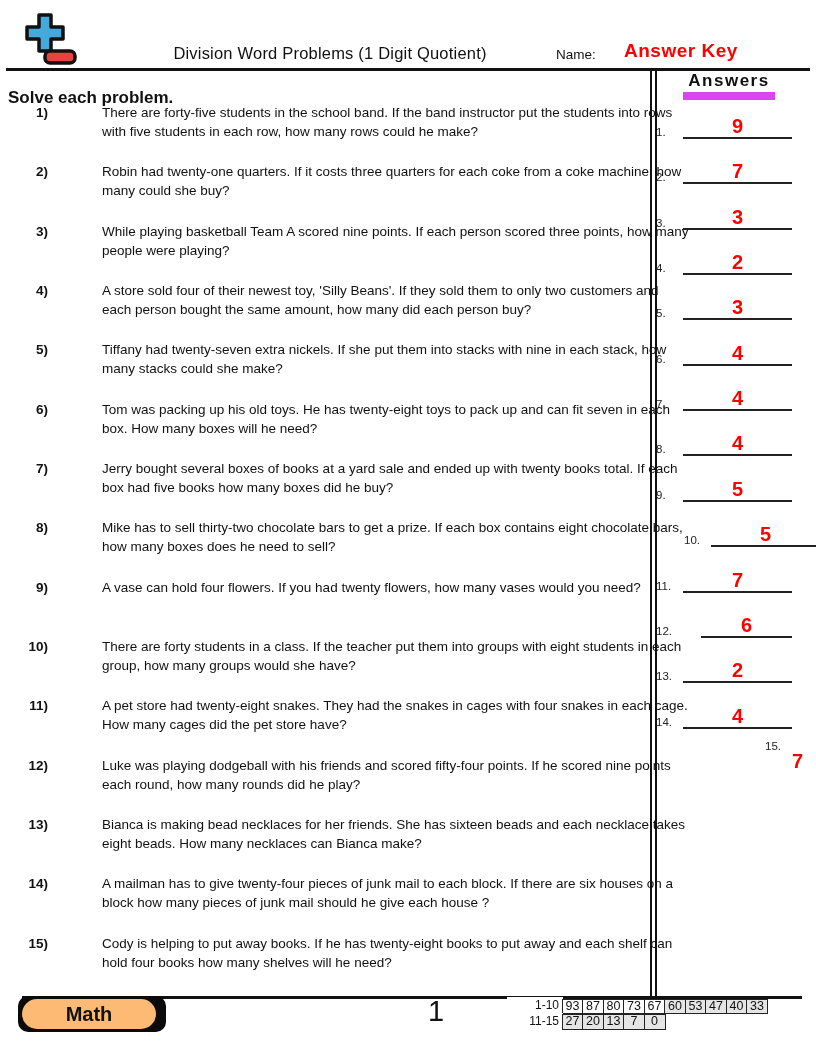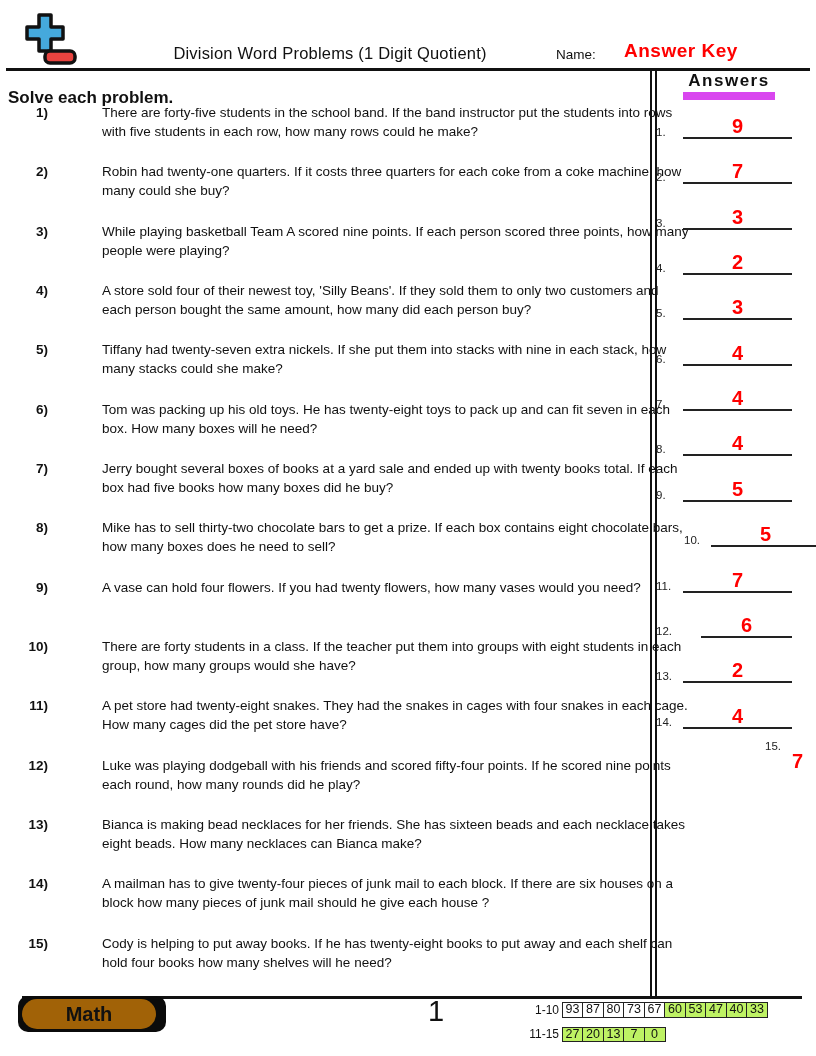--- a/index.html
+++ b/index.html
@@ -53,39 +53,39 @@
   }
 
   
   .footer-rule { position:absolute; left:22px; right:14px; top:996px; height:3px; background:#111; }
   .math-badge {
     position:absolute; left:18px; top:996px; width:148px; height:36px;
     background:#0b0b0b; border-radius:10px;
   }
   .math-pill {
     position:absolute; left:4px; top:3px; bottom:3px; right:10px;
-    background:#a16207; border-radius:15px;
+    background:#fdba74; border-radius:15px;
     display:flex; align-items:center; justify-content:center;
     font-size:20px; font-weight:700; color:#111;
   }
   .website { position:absolute; left:176px; top:1008px; font-size:15px; }
   .page-num { position:absolute; left:380px; top:995px; width:112px; text-align:center; font-size:29px; }
   .score { position:absolute; left:507px; top:997px; }
-  .srow { display:flex; align-items:center; height:26px; }
+  .srow { display:flex; align-items:flex-end; height:17px; }
   .slabel {
     width:56px; text-align:right; padding-right:4px; font-size:12px;
     line-height:17px; background:#fff;
   }
   .scell {
     width:22px; border:1.5px solid #222; margin-left:-1.5px;
     text-align:center; font-size:12.5px; line-height:13.5px; background:#fff;
   }
   .srow + .srow { margin-top:-1.5px; }
   .srow + .srow .scell { }
-  .scell.hl { background:#bef264; }
+  .scell.hl { background:#e5e5e5; }
 </style>
 </head>
 <body>
 
 <div class="page">
 
   <svg class="logo" viewBox="0 0 54 54" aria-hidden="true">
     <path d="M15 2 H27 V14 H39 V26 H27 V38 H15 V26 H3 V14 H15 Z" fill="#45A9DC" stroke="#111" stroke-width="3.5" stroke-linejoin="round"></path>
     <rect x="21" y="38" width="30" height="12" rx="5" fill="#E8433F" stroke="#111" stroke-width="3.5"></rect>
   </svg>

